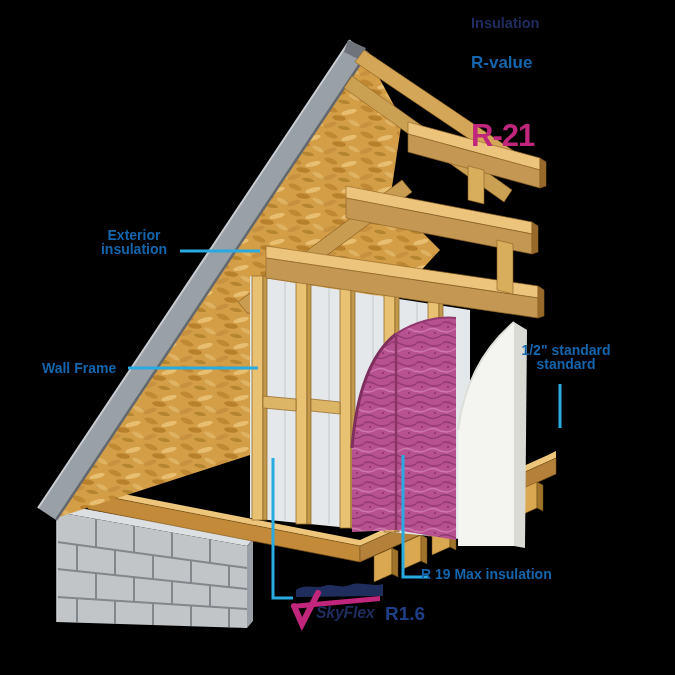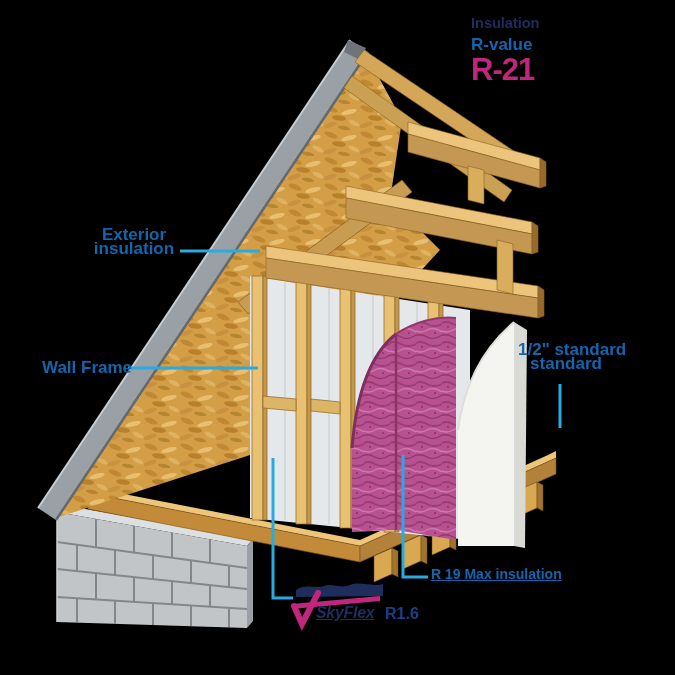--- a/index.html
+++ b/index.html
@@ -1,27 +1,27 @@
 <!DOCTYPE html>
 <html><head>
 <meta charset="utf-8">
 <style>
   html,body{margin:0;padding:0;background:#000;}
   .stage{position:relative;width:675px;height:675px;background:#000000;overflow:hidden;
          font-family:"Liberation Sans",sans-serif;}
   .stage svg{position:absolute;left:0;top:0;}
-  .lbl{position:absolute;font-weight:700;color:#1565ad;font-size:17px;line-height:14px;text-align:center;white-space:nowrap;}
+  .lbl{position:absolute;font-weight:700;color:#1565ad;font-size:14px;line-height:14px;text-align:center;white-space:nowrap;}
   .lbl.left{text-align:center;}
   .hdr{position:absolute;left:471px;top:16px;width:145px;text-align:left;}
   .hdr-title{font-weight:700;color:#1e2d5e;font-size:14.5px;line-height:15.5px;}
-  .hdr-rvlabel{font-weight:700;color:#1565ad;font-size:17px;line-height:19px;margin-top:3px;}
-  .hdr-rvalue{font-weight:700;color:#c0267c;font-size:31px;line-height:31px;letter-spacing:-1px;}
+  .hdr-rvlabel{font-weight:700;color:#1565ad;font-size:17px;line-height:19px;margin-top:21px;}
+  .hdr-rvalue{font-weight:700;color:#c0267c;font-size:31px;line-height:31px;letter-spacing:-1px;margin-top:48px;}
   .logo-brand{position:absolute;left:316px;top:604px;font-weight:700;font-style:italic;
-              color:#1e2d5c;font-size:16px;line-height:18px;letter-spacing:-0.3px;text-decoration:underline;}
-  .logo-suffix{position:absolute;left:385px;top:607px;font-weight:700;color:#1e3f85;font-size:16px;line-height:14px;}
+              color:#1e2d5c;font-size:16px;line-height:18px;letter-spacing:-0.3px;}
+  .logo-suffix{position:absolute;left:385px;top:607px;font-weight:700;color:#1e3f85;font-size:19px;line-height:14px;}
 </style>
 </head>
 <body>
 
 <div class="stage">
 
   <svg width="675" height="675" viewBox="0 0 675 675">
     <defs>
       <pattern id="osb" width="36" height="26" patternUnits="userSpaceOnUse">
         <rect width="36" height="26" fill="#d49e47"></rect>
@@ -201,18 +201,18 @@
     <div>insulation</div>
   </div>
 
   <div class="lbl left" style="left:42px;top:361px;">Wall Frame</div>
 
   <div class="lbl" style="left:518px;top:343px;width:96px;">
     <div>1/2" standard</div>
     <div>standard</div>
   </div>
 
-  <div class="lbl left" style="left:431px;top:567px;font-size:14px;text-decoration:underline;">R 19 Max insulation</div>
+  <div class="lbl left" style="left:421px;top:567px;font-size:14px;">R 19 Max insulation</div>
 
   <div class="logo-brand">SkyFlex</div>
   <div class="logo-suffix">R1.6</div>
 
 </div>
 
 </body></html>

